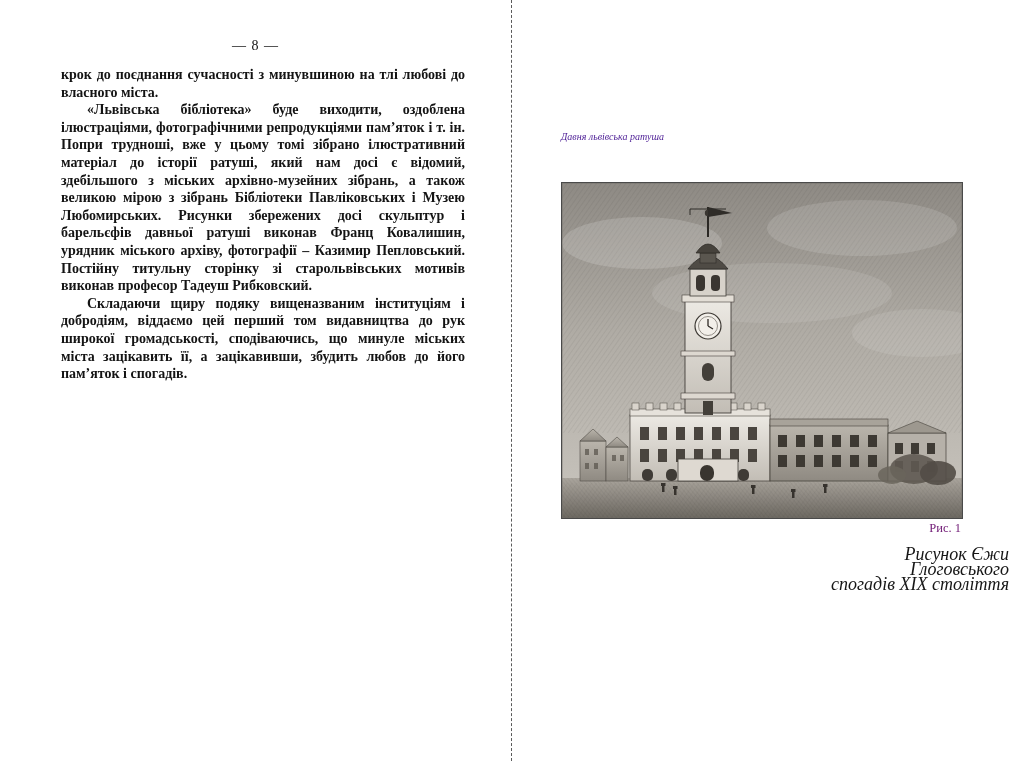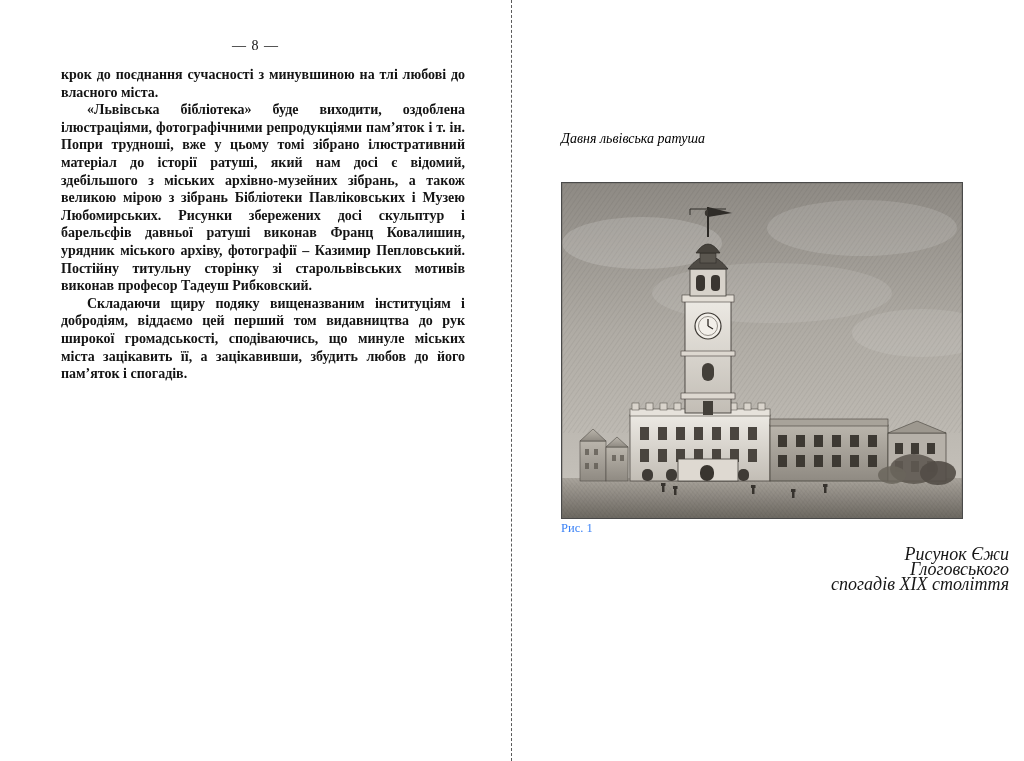--- a/index.html
+++ b/index.html
@@ -72,42 +72,42 @@
     width: 513px;
     height: 761px;
   }
   .fig-caption-top {
     position: absolute;
     left: 50px;
     top: 131px;
     width: 420px;
     font-family: "Liberation Serif", serif;
     font-style: italic;
-    font-size: 14px;
-    color: #000000;
+    font-size: 10px;
+    color: #4c1d95;
   }
   .figure-frame {
     position: absolute;
     left: 50px;
     top: 182px;
     width: 400px;
     height: 335px;
     border: 1px solid #4a4a4a;
     overflow: hidden;
     background: #b9b5ae;
   }
   .fig-label {
     position: absolute;
     left: 50px;
     top: 521px;
     width: 400px;
-    text-align: left;
+    text-align: right;
     font-family: "Liberation Serif", serif;
     font-size: 12.5px;
-    color: #3b82f6;
+    color: #701a75;
   }
   .fig-credit {
     position: absolute;
     left: 298px;
     top: 547px;
     width: 200px;
     font-family: "Liberation Serif", serif;
     font-style: italic;
     font-size: 18px;
     line-height: 15px;

